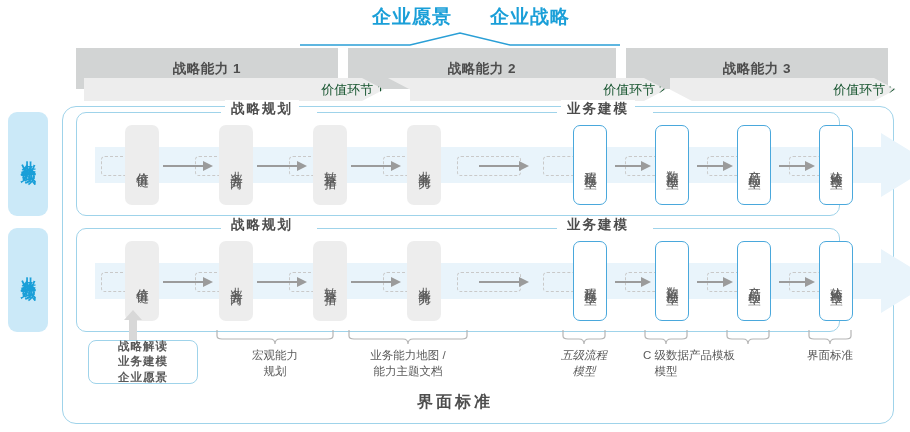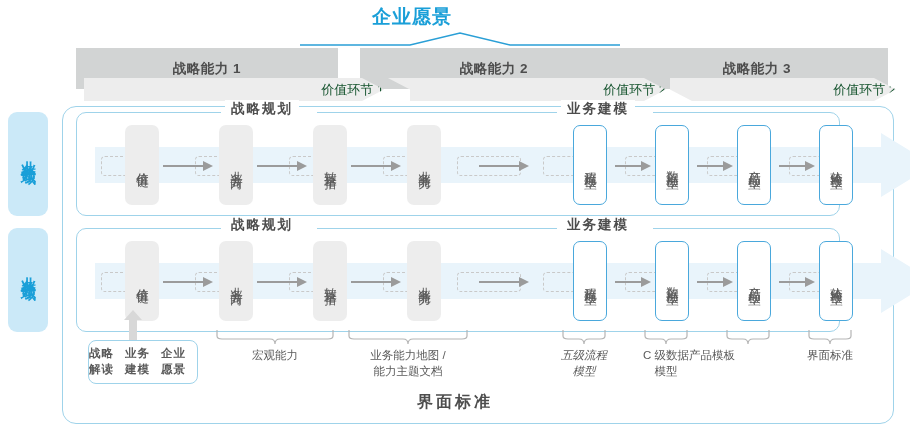--- a/index.html
+++ b/index.html
@@ -10,21 +10,21 @@
   .vision-row{position:absolute;left:0;top:4px;width:910px;height:26px;}
   .vision-title{position:absolute;top:0;font-size:19px;font-weight:bold;color:#1a9fd8;letter-spacing:1px;white-space:nowrap;}
   #vision-1{left:372px;}
   #vision-2{left:490px;}
   .peak-line{position:absolute;left:300px;top:32px;width:320px;height:16px;}
 
   
   .cap-bar{position:absolute;top:48px;height:41px;background:#d2d4d4;color:#4d4d4d;
            font-size:13.5px;font-weight:bold;display:flex;align-items:center;justify-content:center;letter-spacing:.5px;}
   #cap-1{left:76px;width:262px;}
-  #cap-2{left:360px;width:268px;text-align:center;}
+  #cap-2{left:348px;width:268px;text-align:center;}
   #cap-3{left:626px;width:262px;}
 
   
   .vc-bar{position:absolute;top:78px;height:23px;background:#ededed;color:#14532d;
           font-size:13px;display:flex;align-items:center;justify-content:flex-end;margin-left:8px;}
   #vc-1{left:76px;width:300px;clip-path:polygon(0 0,calc(100% - 22px) 0,100% 50%,calc(100% - 22px) 100%,0 100%);}
   #vc-2{left:380px;width:278px;clip-path:polygon(0 0,calc(100% - 22px) 0,100% 50%,calc(100% - 22px) 100%,22px 100%,calc(0px + 22px) 50%);}
   #vc-3{left:662px;width:226px;clip-path:polygon(0 0,calc(100% - 22px) 0,100% 50%,calc(100% - 22px) 100%,22px 100%,22px 100%,0 50%);}
   #vc-2 .vc-label,#vc-3 .vc-label{margin-left:10px;}
 
@@ -71,35 +71,36 @@
 
   
   .mini-arrow{position:absolute;top:48px;height:10px;}
 
   
   .up-arrow{position:absolute;left:124px;top:310px;width:18px;height:34px;}
 
   
   .tool-box{position:absolute;left:88px;top:340px;width:110px;height:44px;
             border:1.2px solid #9fd3ea;border-radius:8px;box-sizing:border-box;background:#fff;
-            display:flex;flex-direction:row;align-items:center;justify-content:center;}
+            display:flex;flex-direction:column;align-items:center;justify-content:center;}
   .tool-box b{font-size:11.5px;font-weight:bold;color:#5a5a5a;line-height:1.35;letter-spacing:1px;}
   .brace{position:absolute;top:330px;height:16px;}
   .blabel{position:absolute;top:348px;font-size:11.5px;color:#5a5a5a;line-height:1.35;text-align:center;}
 
   .tool-support{position:absolute;left:0;top:392px;width:910px;text-align:center;
                 font-size:16px;font-weight:bold;color:#4d4d4d;letter-spacing:3px;}
 </style>
 </head>
 <body>
 
 <div class="stage">
 
   <div class="vision-row">
     <div class="vision-title" id="vision-1">企业愿景</div>
+    <div class="vision-title" id="vision-2">企业战略</div>
   </div>
   <svg class="peak-line" viewBox="0 0 320 16">
     <polyline points="0,13 110,13 160,1 210,13 320,13" fill="none" stroke="#2a9fd6" stroke-width="1.6"></polyline>
   </svg>
 
   <div class="cap-bar" id="cap-1">
     <span>战略能力 1</span>
   </div>
   <div class="cap-bar" id="cap-2">
     <span>战略能力 2</span>
@@ -299,20 +300,21 @@
     </svg>
   <svg class="brace" style="left:726px;width:44px;" viewBox="0 0 44 16">
       <path d="M1,0 L1,6 Q1,9 6,9 L17,9 Q22,9 22,14 Q22,9 27,9 L38,9 Q43,9 43,6 L43,0" fill="none" stroke="#b5b5b5" stroke-width="1.2"></path>
     </svg>
   <svg class="brace" style="left:808px;width:44px;" viewBox="0 0 44 16">
       <path d="M1,0 L1,6 Q1,9 6,9 L17,9 Q22,9 22,14 Q22,9 27,9 L38,9 Q43,9 43,6 L43,0" fill="none" stroke="#b5b5b5" stroke-width="1.2"></path>
     </svg>
 
   <div class="blabel" style="left:215px;width:120px;">
     <div>宏观能力</div>
+    <div>规划</div>
   </div>
   <div class="blabel" style="left:348px;width:120px;">
     <div>业务能力地图 /</div>
     <div>能力主题文档</div>
   </div>
   <div class="blabel" style="left:538px;width:92px;font-style:italic;">
     <div>五级流程</div>
     <div>模型</div>
   </div>
   <div class="blabel" style="left:620px;width:92px;">

